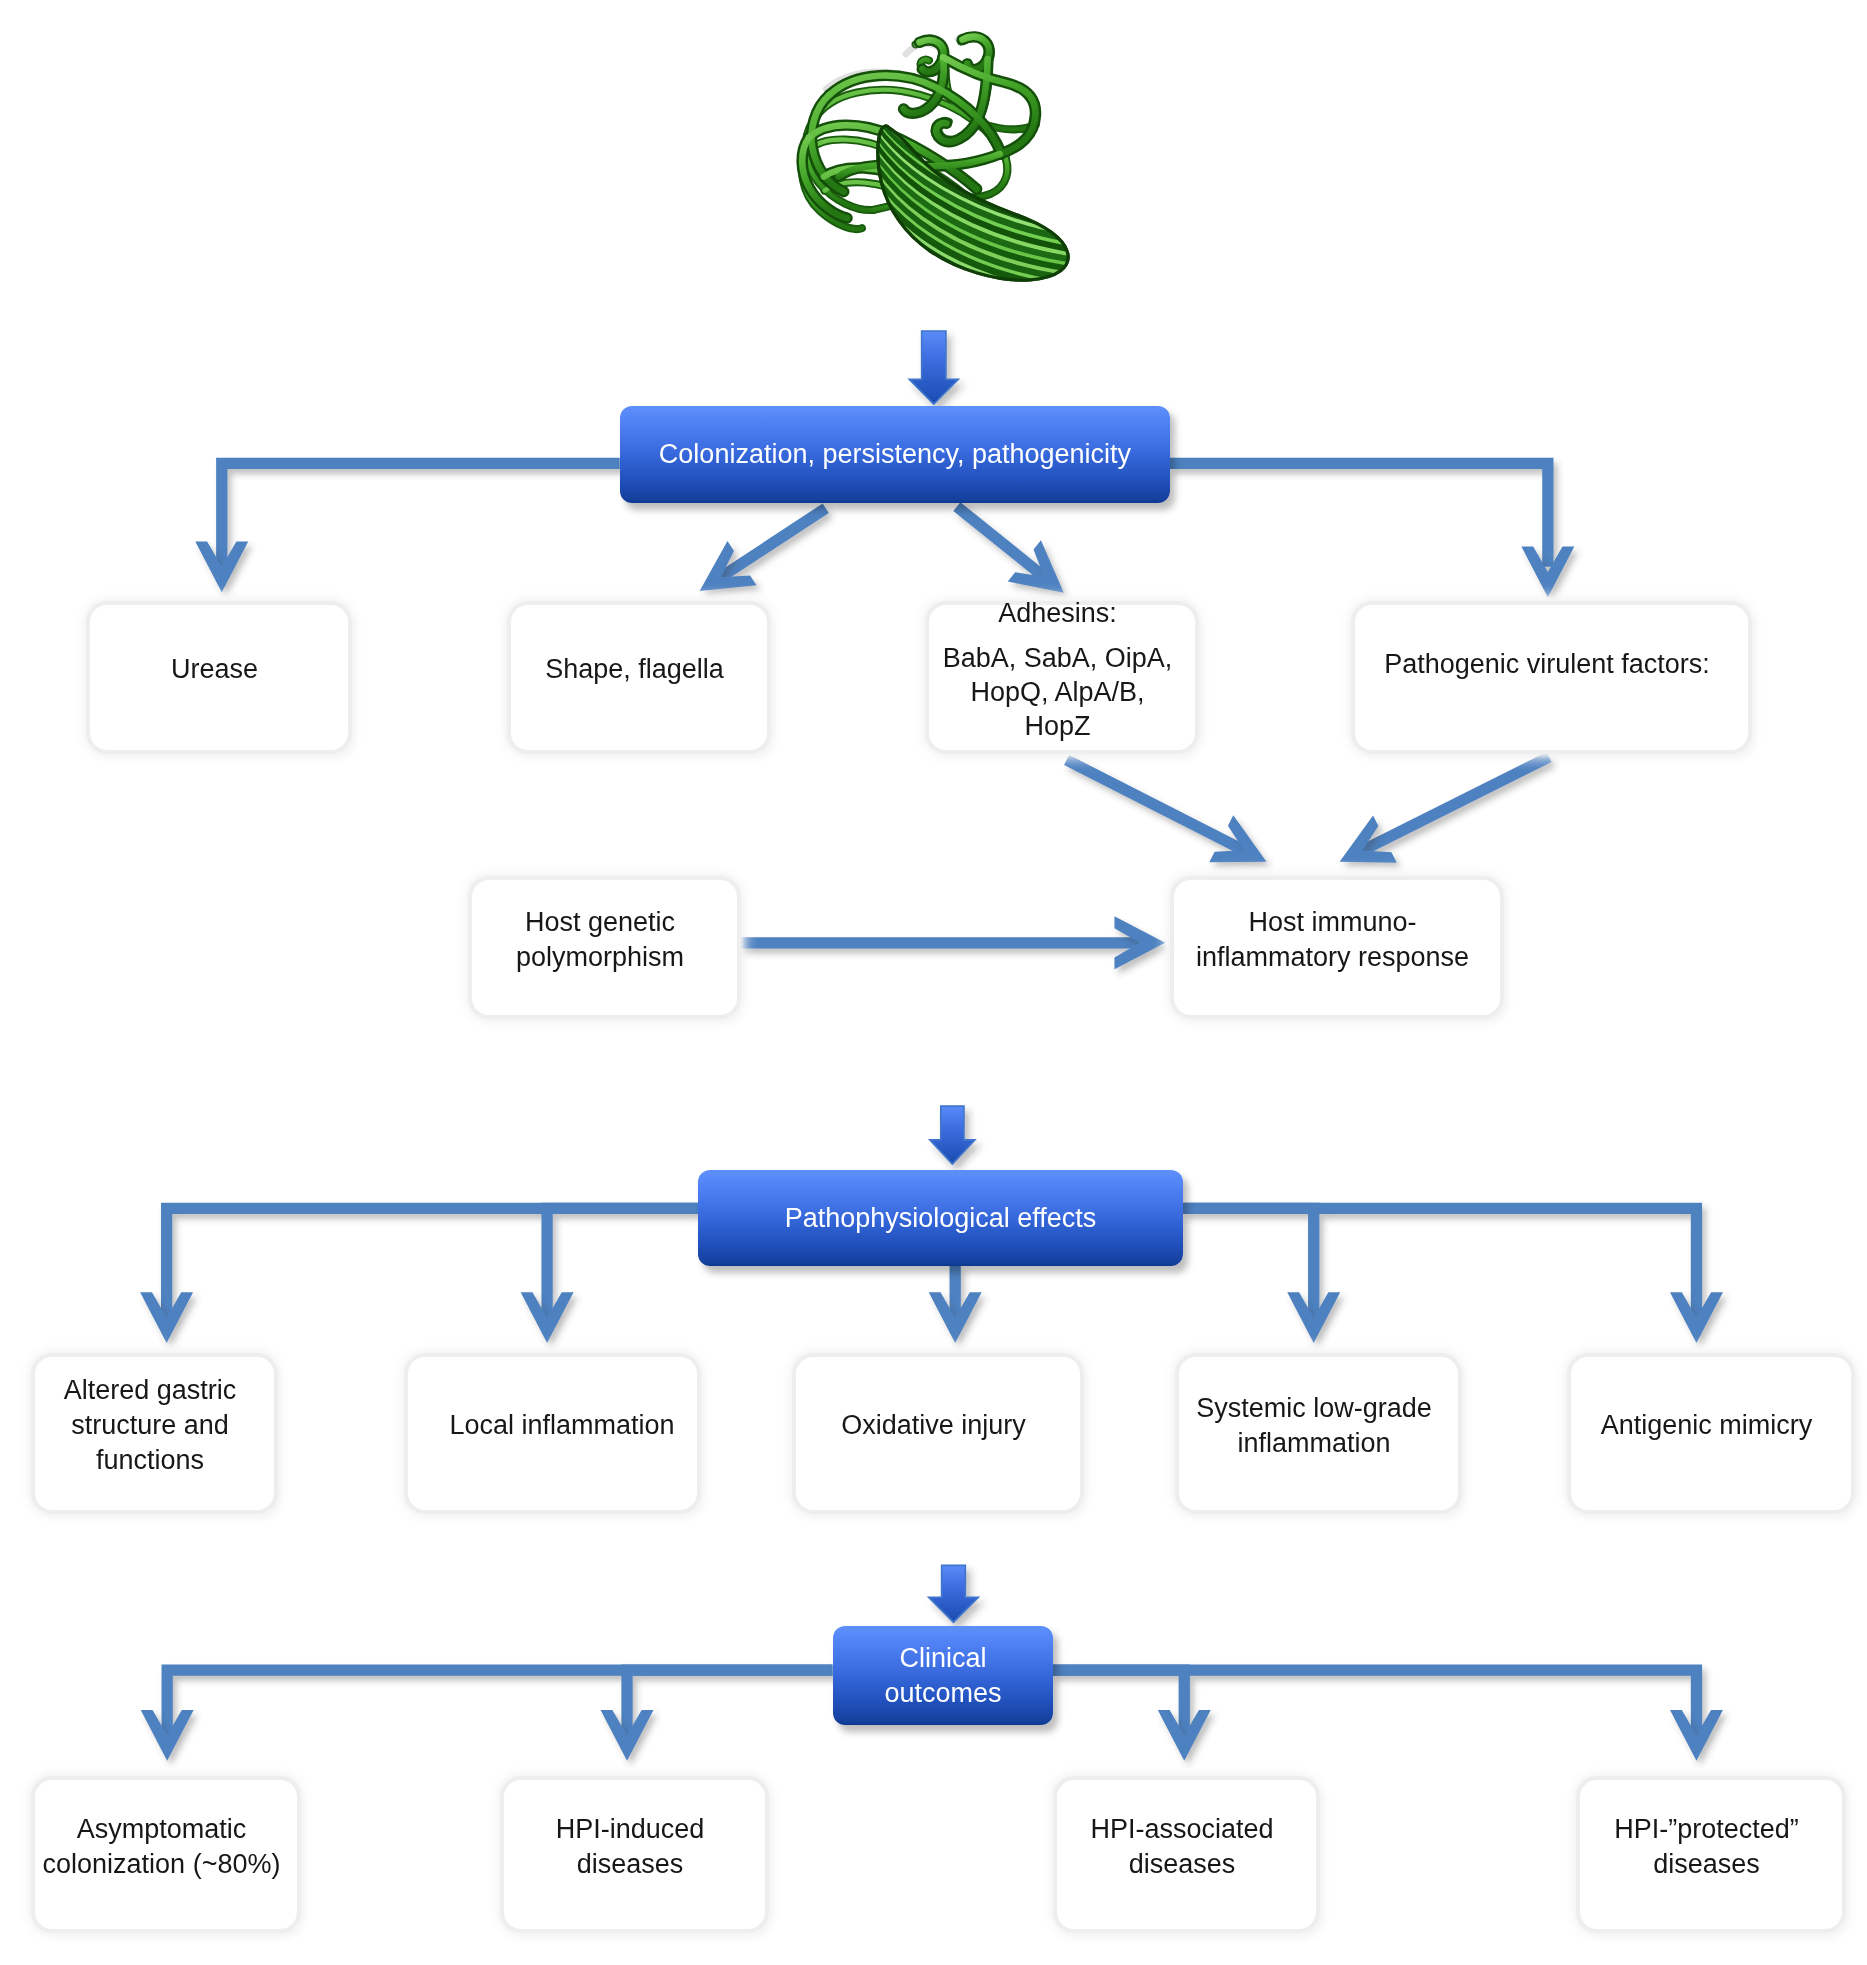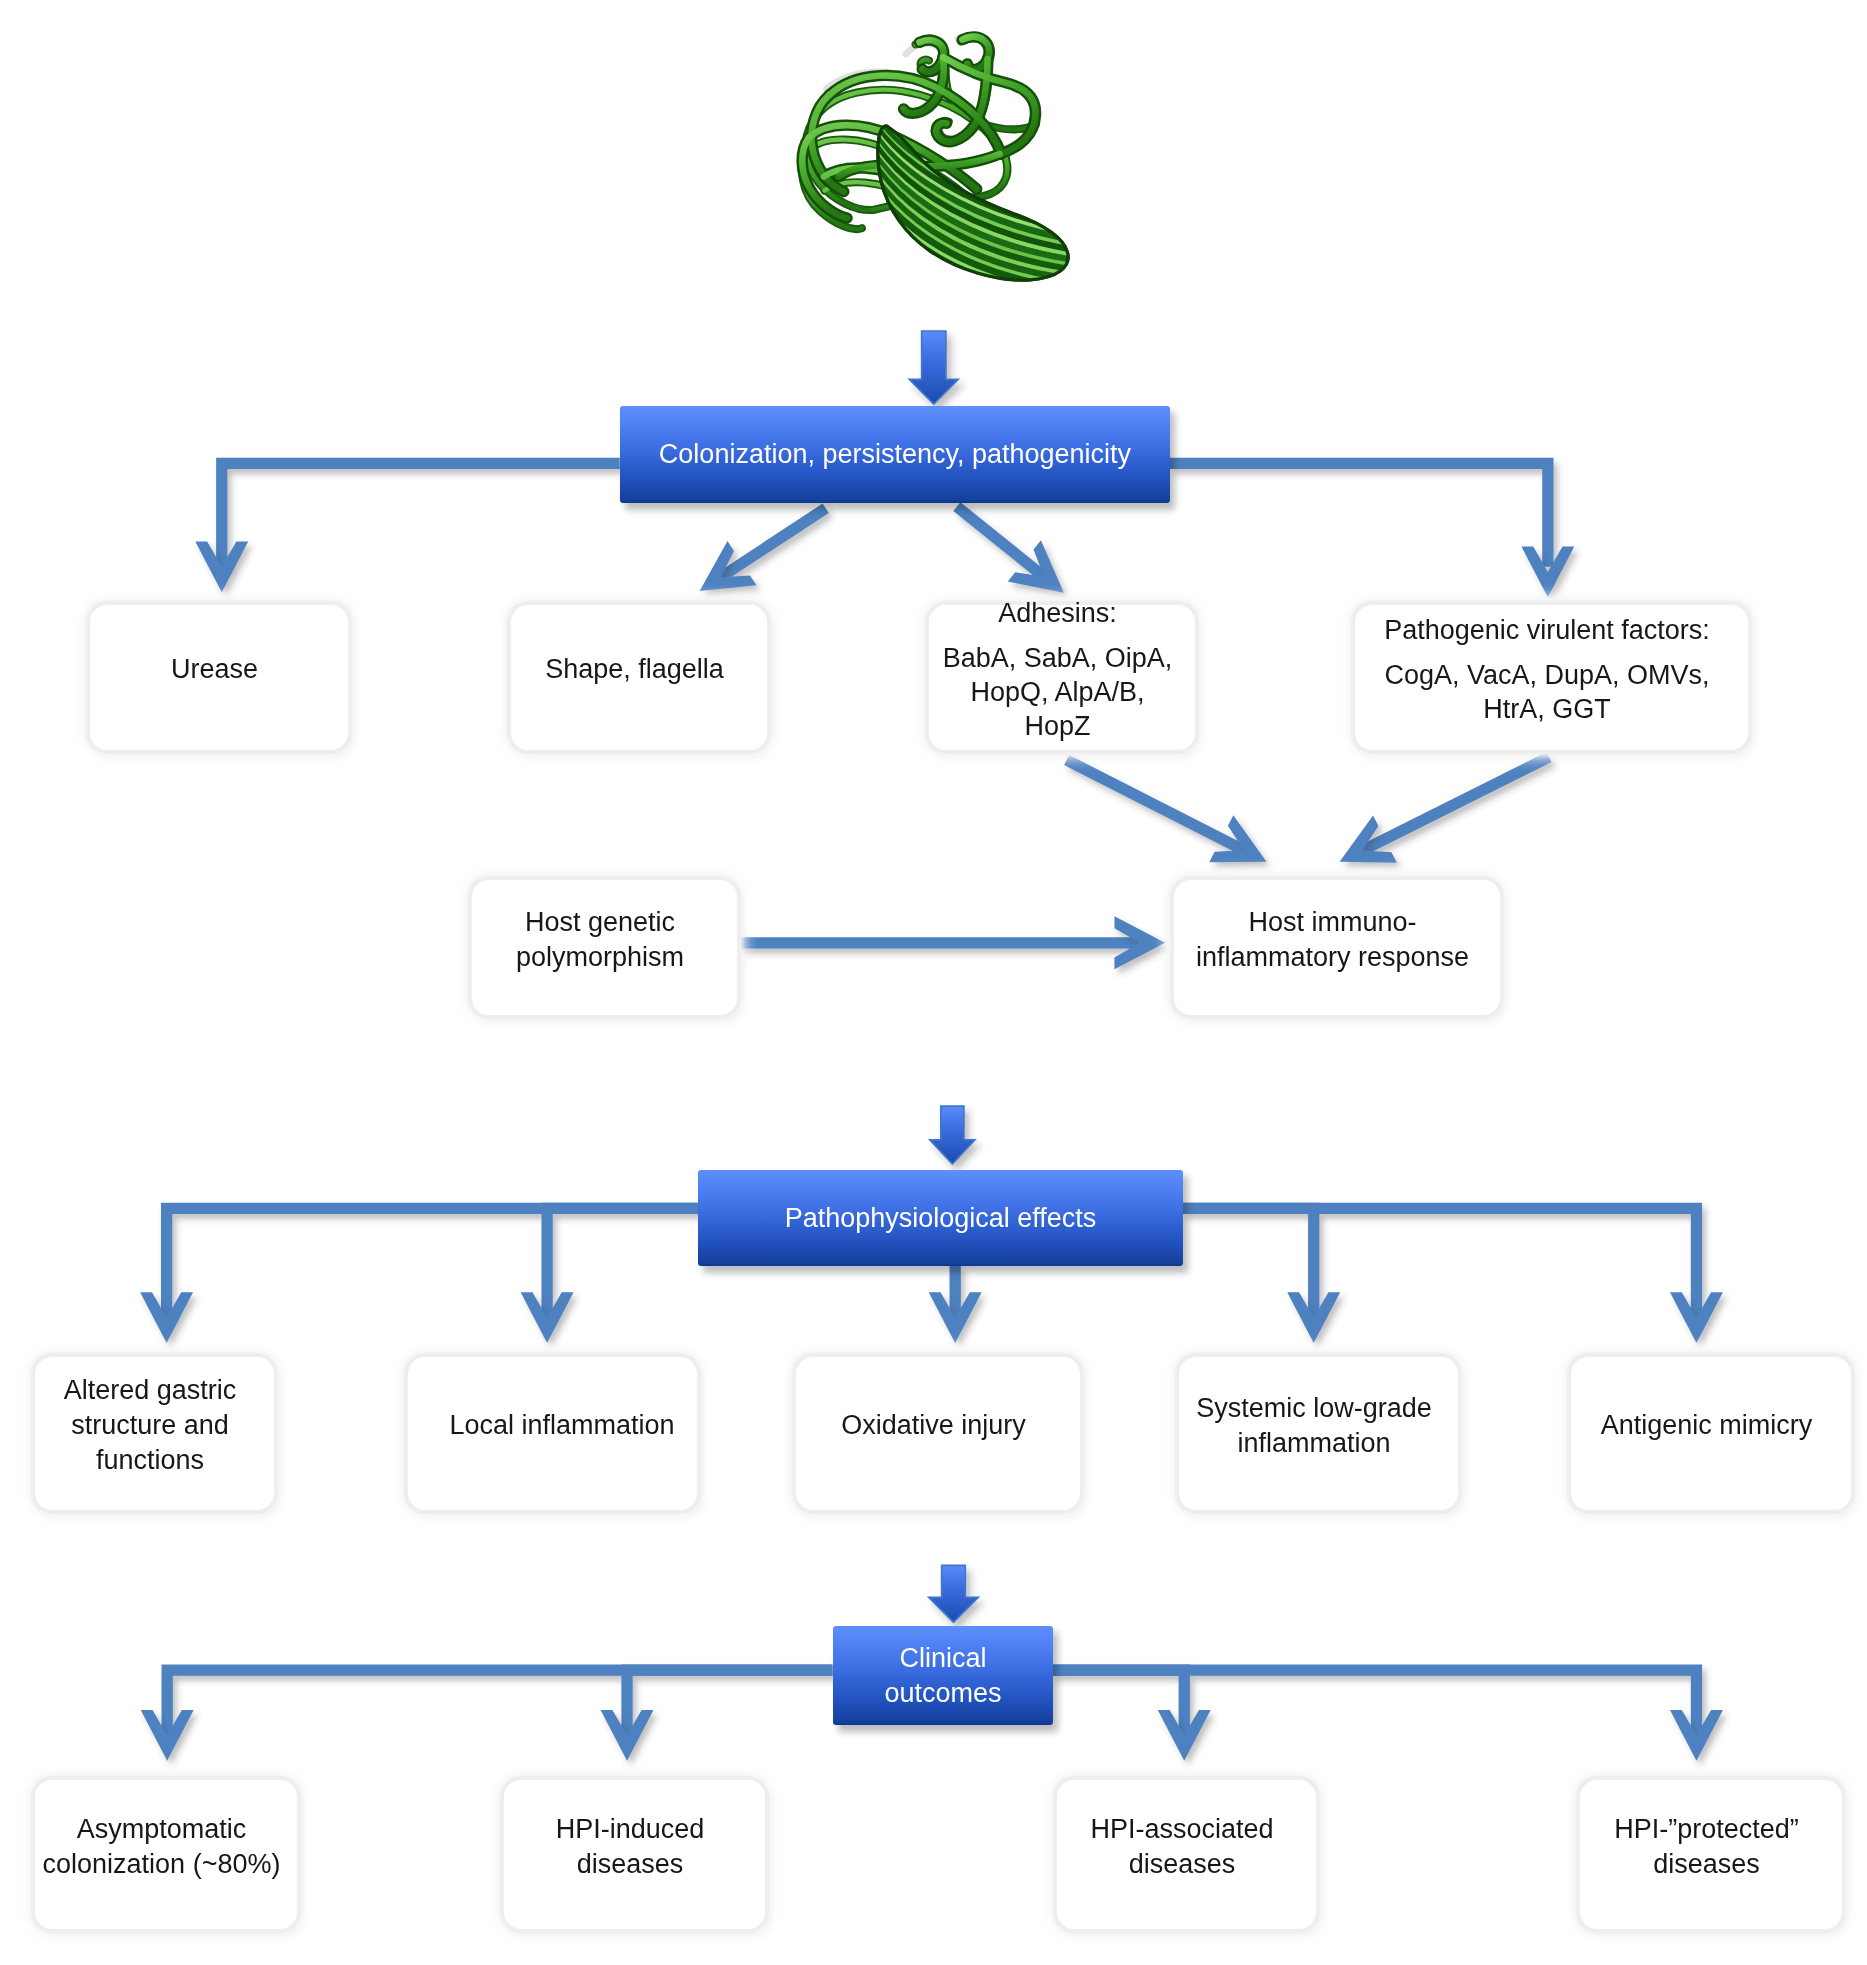--- a/index.html
+++ b/index.html
@@ -8,21 +8,21 @@
          font-family:"Liberation Sans",sans-serif;-webkit-font-smoothing:antialiased;}
   svg.layer{position:absolute;left:0;top:0;width:1867px;height:1965px;}
   .nodebox{position:absolute;box-sizing:border-box;background:#ffffff;
            border-radius:17px;
            box-shadow:0 0 0 3.9px #eeeeee, 0 0 5.6px 4.5px #f3f3f3, 0 0 12.4px 7.9px #f8f8f8, 4.5px 6.2px 7.9px rgba(0,0,0,0.05);
            display:flex;flex-direction:column;align-items:center;justify-content:center;
            text-align:center;color:#181716;font-size:27px;line-height:35px;}
   .nodebox.dense{line-height:34px;}
   .nodebox > *{transform:translate(-4.5px,-7.9px);}
   .nodebox .ttl{margin-bottom:10.7px;}
-  .bar{position:absolute;box-sizing:border-box;border-radius:3px;
+  .bar{position:absolute;box-sizing:border-box;border-radius:12px;
        background:linear-gradient(to bottom,#5e8ffb 0%,#4e80f4 20%,#3869dd 48%,#2253bf 74%,#143f9c 97%,#0d388f 100%);
        color:#ffffff;font-size:27px;line-height:35px;display:flex;flex-direction:column;
        align-items:center;justify-content:center;text-align:center;
        box-shadow:5px 6.2px 7.3px rgba(0,0,0,0.26);}
 </style>
 </head>
 <body>
 
 <div id="stage">
 
@@ -241,24 +241,20 @@
       <div class="nodebox dense" style="left: 929px; top: 605px; width: 266px; height: 145px;">
         <div class="ttl">Adhesins:</div>
         <div>
           <div>BabA, SabA, OipA,</div>
           <div>HopQ, AlpA/B,</div>
           <div>HopZ</div>
         </div>
       </div>
       <div class="nodebox dense" style="left: 1355px; top: 605px; width: 393px; height: 145px;">
         <div class="ttl">Pathogenic virulent factors:</div>
-        <div>
-          <div>CogA, VacA, DupA, OMVs,</div>
-          <div>HtrA, GGT</div>
-        </div>
       </div>
       <div class="nodebox" style="left: 472px; top: 880px; width: 265px; height: 135px;">
         <div>
           <div>Host genetic</div>
           <div>polymorphism</div>
         </div>
       </div>
       <div class="nodebox" style="left: 1174px; top: 880px; width: 326px; height: 135px;">
         <div>
           <div>Host immuno-</div>

